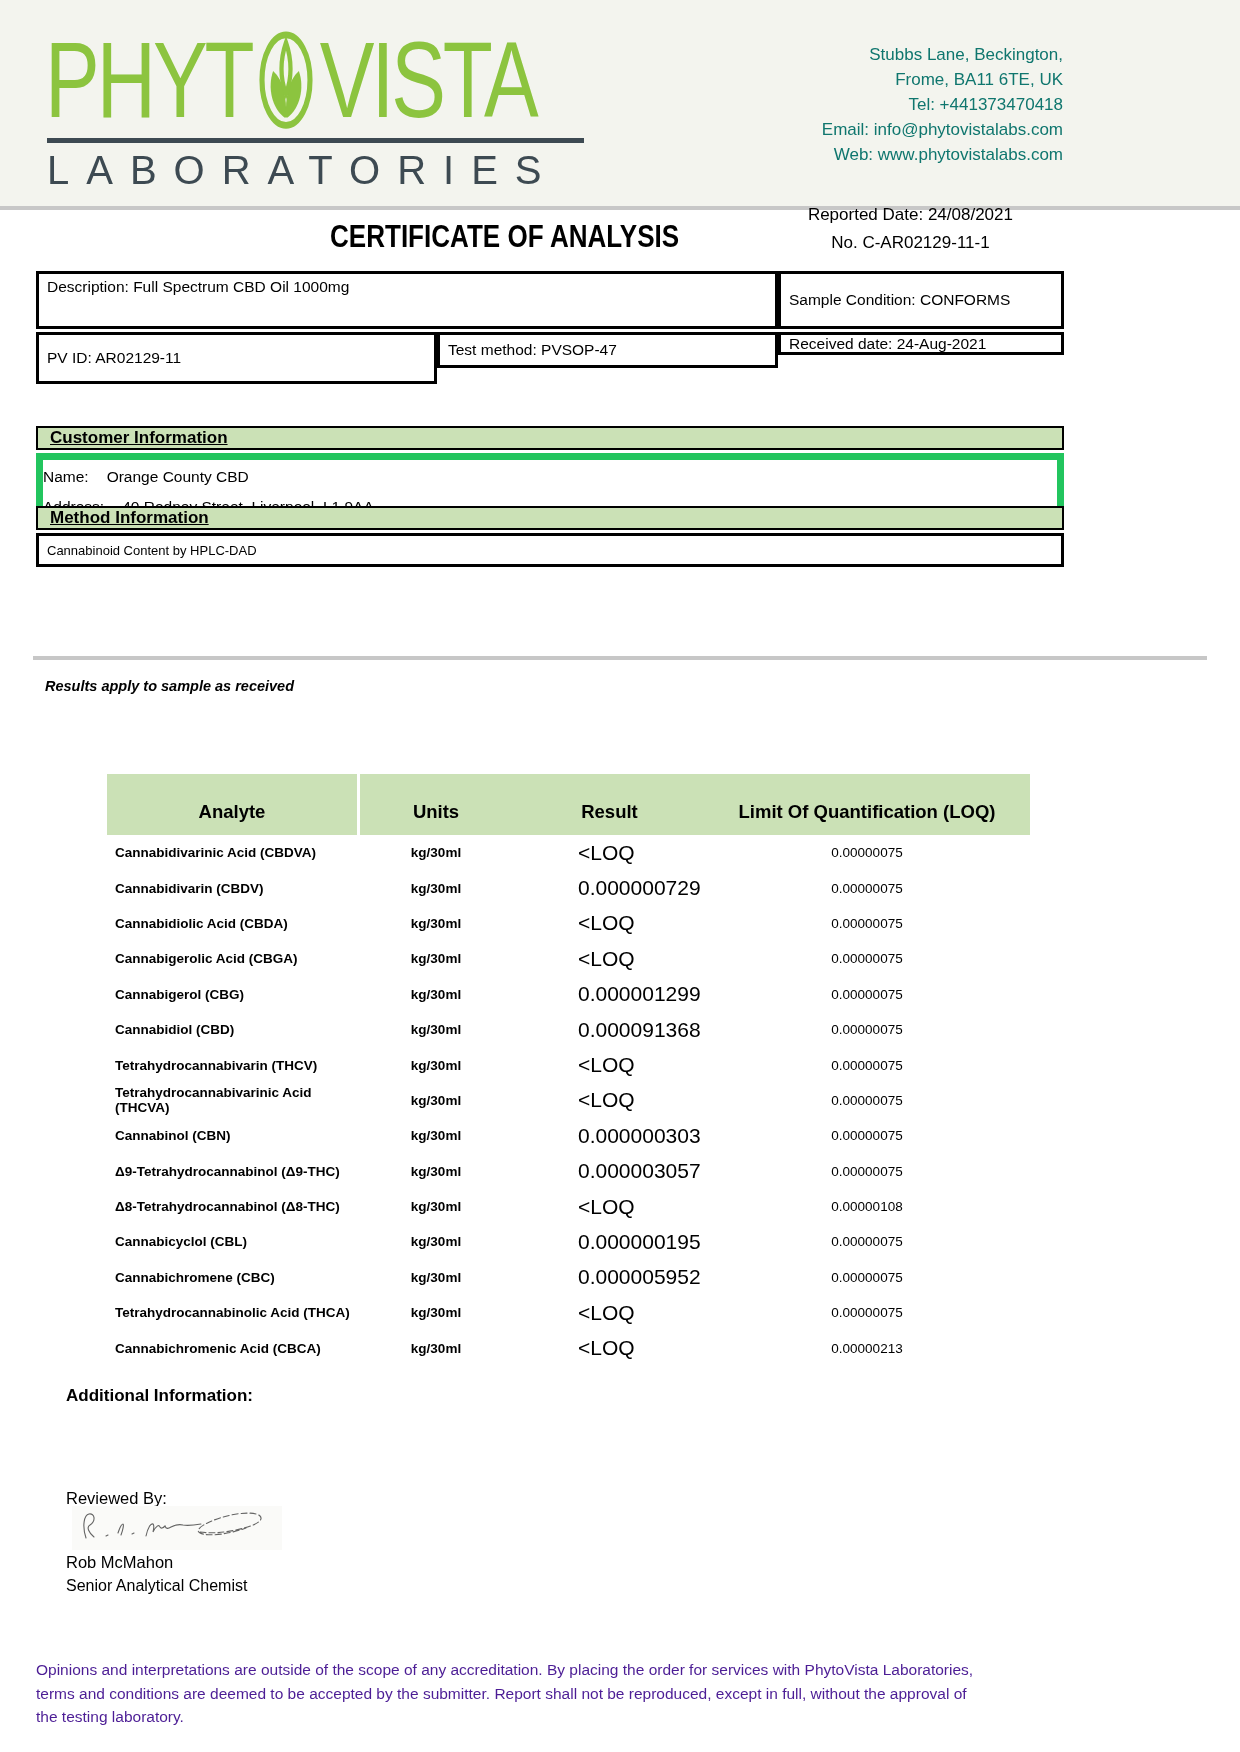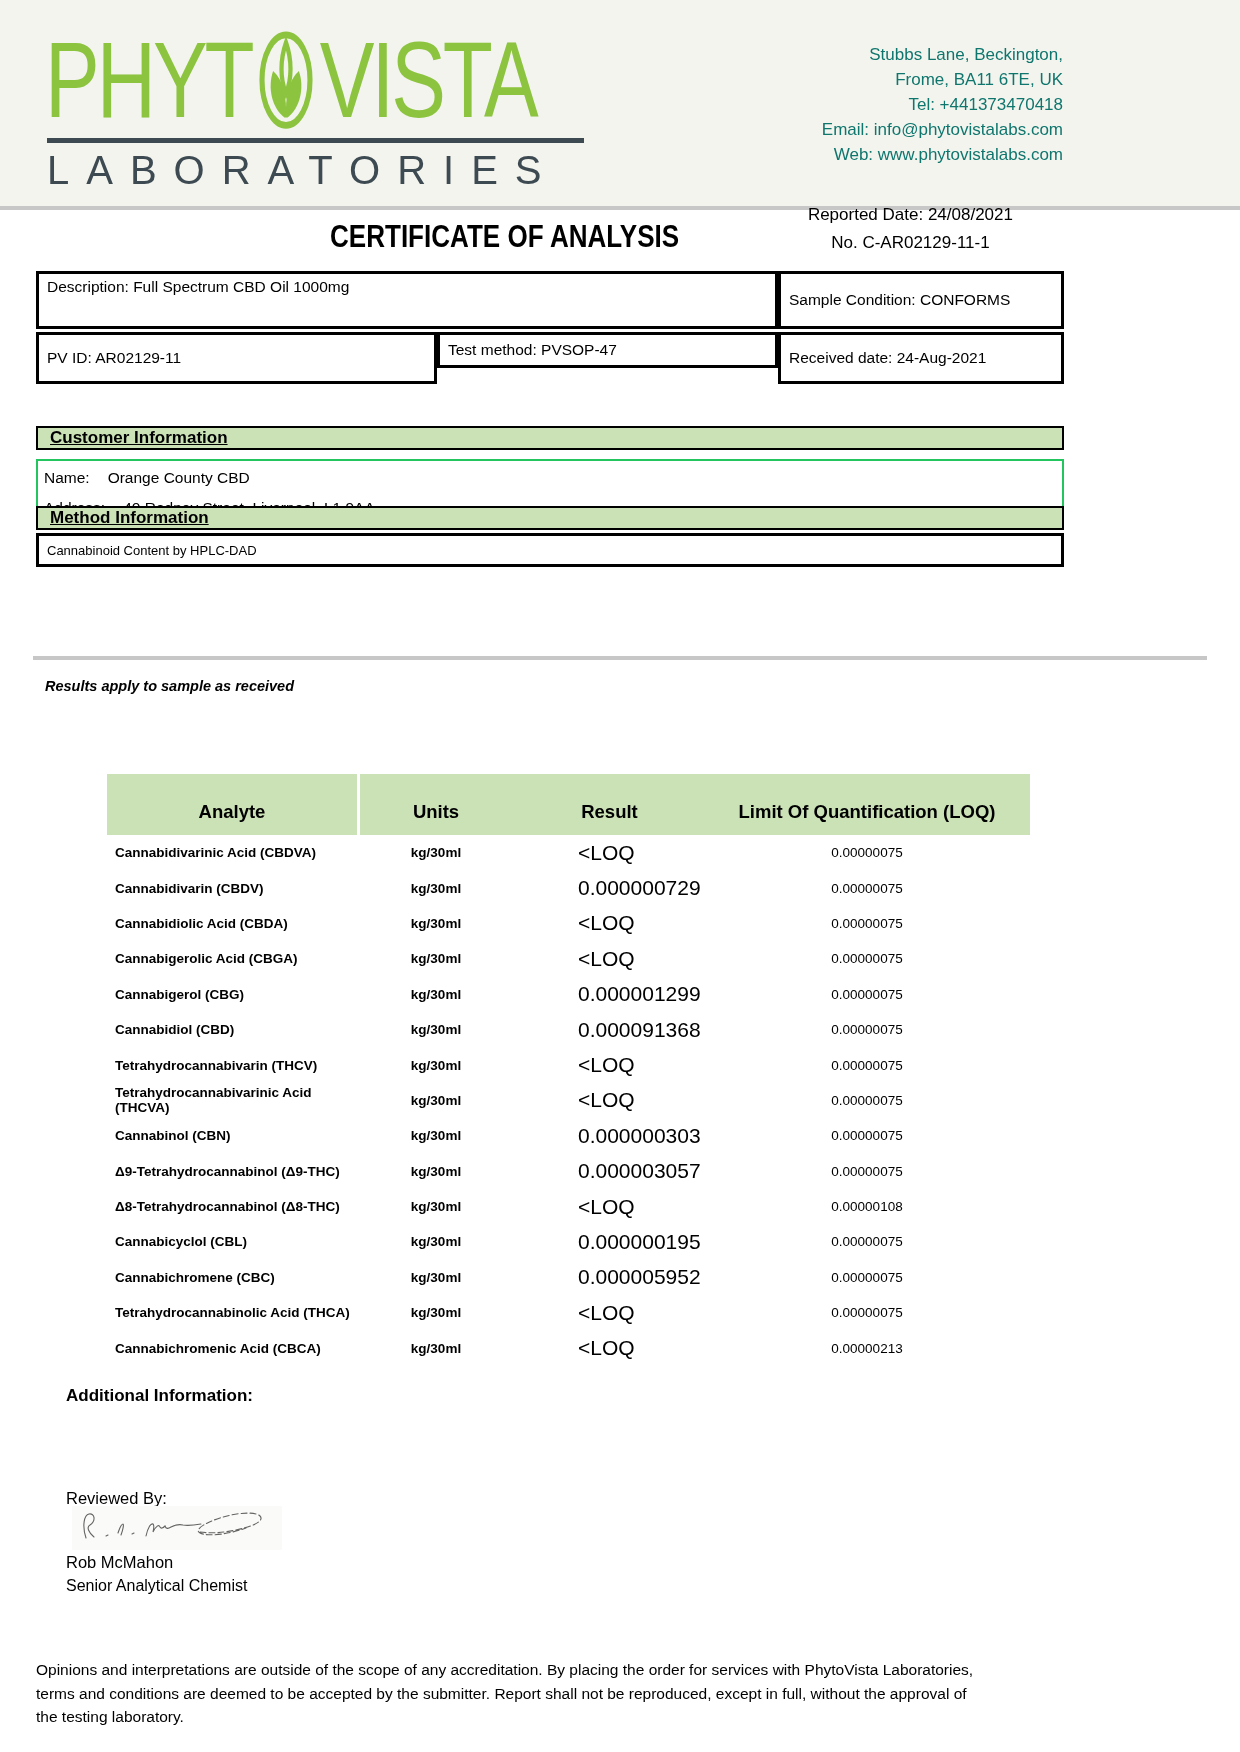--- a/index.html
+++ b/index.html
@@ -33,23 +33,23 @@
   .sec-method{top:506px;}
   .sec-bar{background:#cbe1b6;border:2px solid #000;height:24px;display:flex;align-items:center;
            padding-left:12px;box-sizing:border-box;}
   .sec-title{font-weight:bold;font-size:17px;text-decoration:underline;}
   .srow{display:flex;margin-top:3px;}
   .cell{border:3px solid #000;box-sizing:border-box;font-size:15.5px;background:#fff;padding:4px 8px;}
   .desc{width:742px;height:58px;}
   .cond{width:286px;height:58px;display:flex;align-items:center;}
   .c1{width:401px;height:52px;display:flex;align-items:center;}
   .c2{width:341px;height:36px;display:flex;align-items:center;}
-  .c3{width:286px;height:52px;display:flex;align-items:center;text-align:center;}
-  .cust-box{border:2px solid #22c55e;box-sizing:border-box;height:62px;margin-top:9px;
-            padding:6px 6px;font-size:15.5px;background:#fff;}
+  .c3{width:286px;height:23px;display:flex;align-items:center;text-align:center;}
+  .cust-box{border:7px solid #22c55e;box-sizing:border-box;height:62px;margin-top:3px;
+            padding:6px 0;font-size:15.5px;background:#fff;}
   .cust-line{margin-top:2px;}
   .cust-line + .cust-line{margin-top:12px;}
   .cust-line .val{margin-left:18px;}
   .method-box{border:3px solid #000;box-sizing:border-box;height:34px;margin-top:3px;
               padding:6px 8px;font-size:13px;background:#fff;display:flex;align-items:center;}
 
   .results-note{position:absolute;top:678px;left:45px;font-size:14.5px;font-weight:bold;font-style:italic;}
 
   
   .thead{position:absolute;left:107px;top:774px;width:923px;height:61px;background:#cbe1b6;display:flex;box-sizing:border-box;}
@@ -65,21 +65,21 @@
   .c-result{width:195px;font-size:21px;padding-left:66px;box-sizing:border-box;}
   .c-loq{width:320px;font-size:13.5px;text-align:center;}
 
   .add-info{position:absolute;left:66px;top:1386px;font-size:17px;font-weight:bold;}
 
   .reviewed{position:absolute;left:66px;top:1489px;font-size:16.5px;}
   .signature{position:absolute;left:72px;top:1506px;width:210px;height:44px;background:#fafaf8;}
   .sig-name{position:absolute;left:66px;top:1553px;font-size:16.5px;}
   .sig-title{position:absolute;left:66px;top:1577px;font-size:16px;}
 
-  .footer{position:absolute;left:36px;top:1658px;font-size:15.5px;line-height:23.5px;color:#000000;}
+  .footer{position:absolute;left:36px;top:1658px;font-size:15.5px;line-height:23.5px;color:#4c1d95;}
 </style>
 </head>
 <body>
 
 <div class="page">
 
   <div class="header-band"></div>
 
   <div class="logo">
     <div class="logo-word">

